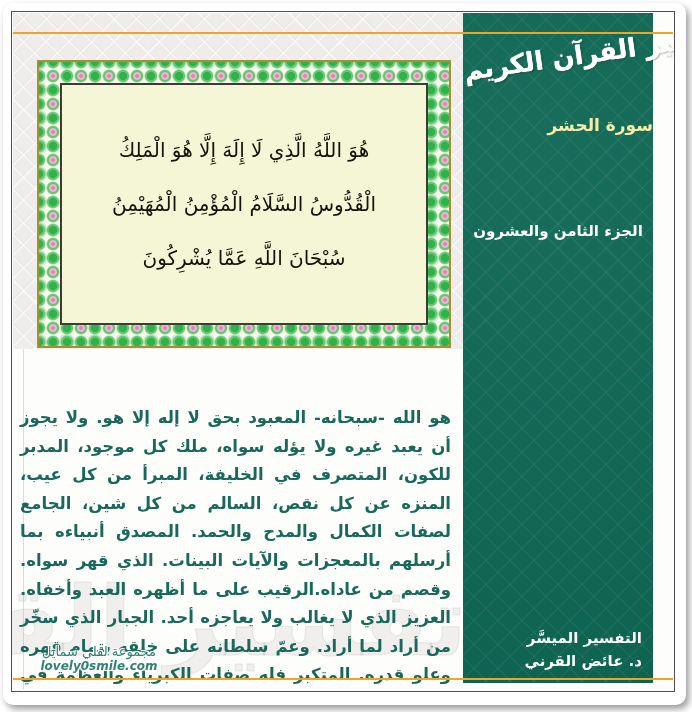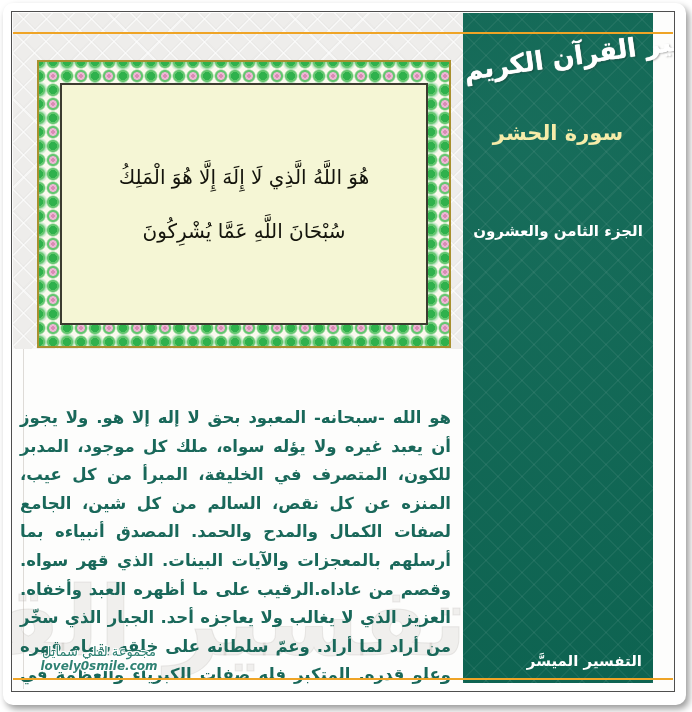--- a/index.html
+++ b/index.html
@@ -59,21 +59,21 @@
   .sidebar{position:absolute;left:451px;top:1px;width:190px;height:670px;z-index:20;
     background-color:#0e6754;
     background-image:
       repeating-linear-gradient(45deg, rgba(255,255,255,0.05) 0 1.5px, transparent 1.5px 17px),
       repeating-linear-gradient(-45deg, rgba(255,255,255,0.05) 0 1.5px, transparent 1.5px 17px),
       radial-gradient(circle at 30% 20%, rgba(255,255,255,0.04), rgba(0,0,0,0.04));}
   .calligraphy{position:absolute;top:30px;left:0;width:100%;text-align:center;color:#ffffff;
     font-size:26px;font-weight:bold;transform:rotate(-8deg);white-space:nowrap;
     text-shadow:0 0 1px #fff, 1px 1px 2px rgba(0,0,0,0.35);}
   .sb-item{position:absolute;left:0;width:100%;text-align:center;color:#ffffff;font-weight:bold;direction:rtl;}
-  .sb-surah{top:108px;color:#f6eca9;font-size:21px;}
+  .sb-surah{top:102px;color:#f6eca9;font-size:17px;text-align:right;}
   .sb-juz{top:161px;font-size:15px;margin-top:48px;}
   .sb-num1{top:199px;font-size:14.5px;}
   .sb-num2{top:237px;font-size:14.5px;}
   .credits{position:absolute;right:11px;bottom:10px;text-align:right;color:#ffffff;
     font-weight:bold;font-size:15px;line-height:23px;direction:rtl;}
 </style>
 </head>
 <body>
 
 <div class="page">
@@ -81,37 +81,39 @@
     <div class="content">
 
       <div class="gray-band"></div>
       <div class="divider-line"></div>
 
       <div class="ghost">تفسير القرآن الكريم</div>
 
       <div class="quran-frame">
         <div class="verse-box">
           <div class="verse-line">هُوَ اللَّهُ الَّذِي لَا إِلَهَ إِلَّا هُوَ الْمَلِكُ</div>
+          <div class="verse-line">الْقُدُّوسُ السَّلَامُ الْمُؤْمِنُ الْمُهَيْمِنُ</div>
           <div class="verse-line">سُبْحَانَ اللَّهِ عَمَّا يُشْرِكُونَ</div>
         </div>
       </div>
 
       <div class="tafsir">هو الله -سبحانه- المعبود بحق لا إله إلا هو. ولا يجوز أن يعبد غيره ولا يؤله سواه، ملك كل موجود، المدبر للكون، المتصرف في الخليفة، المبرأ من كل عيب، المنزه عن كل نقص، السالم من كل شين، الجامع لصفات الكمال والمدح والحمد. المصدق أنبياءه بما أرسلهم بالمعجزات والآيات البينات. الذي قهر سواه. وقصم من عاداه.الرقيب على ما أظهره العبد وأخفاه. العزيز الذي لا يغالب ولا يعاجزه أحد. الجبار الذي سخّر من أراد لما أراد. وعمّ سلطانه على خلقه بتمام قهره وعلو قدره. المتكبر فله صفات الكبرياء والعظمة في المحامد والأسماء. تقدّس عن كل عيب. وتنزه عن كل شريك. وجل عن كل نقص.</div>
 
       <div class="brand">
         <div class="ar">مجموعة لفلي سمايل</div>
         <div class="en">lovely0smile.com</div>
       </div>
 
       <div class="sidebar">
         <div class="calligraphy">تفسير القرآن الكريم</div>
         <div class="sb-item sb-surah">سورة الحشر</div>
         <div class="sb-item sb-juz">الجزء الثامن والعشرون</div>
         <div class="credits">
           <div>التفسير الميسَّر</div>
+          <div>د. عائض القرني</div>
         </div>
       </div>
 
       <div class="accent top"></div>
       <div class="accent bottom"></div>
 
     </div>
   </div>
 </div>
 

